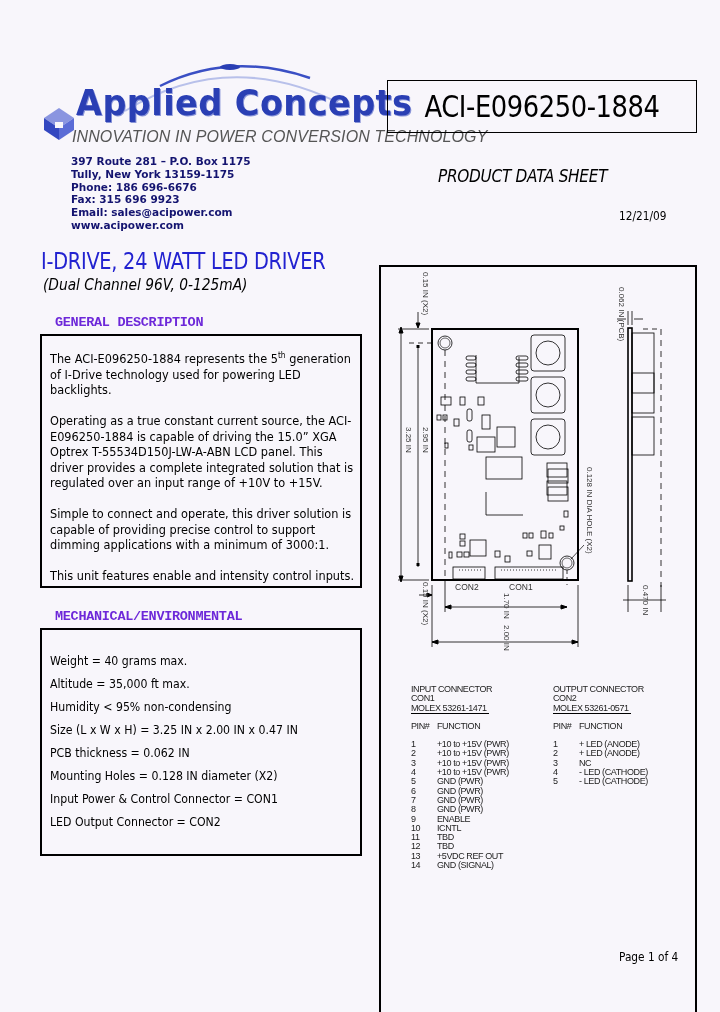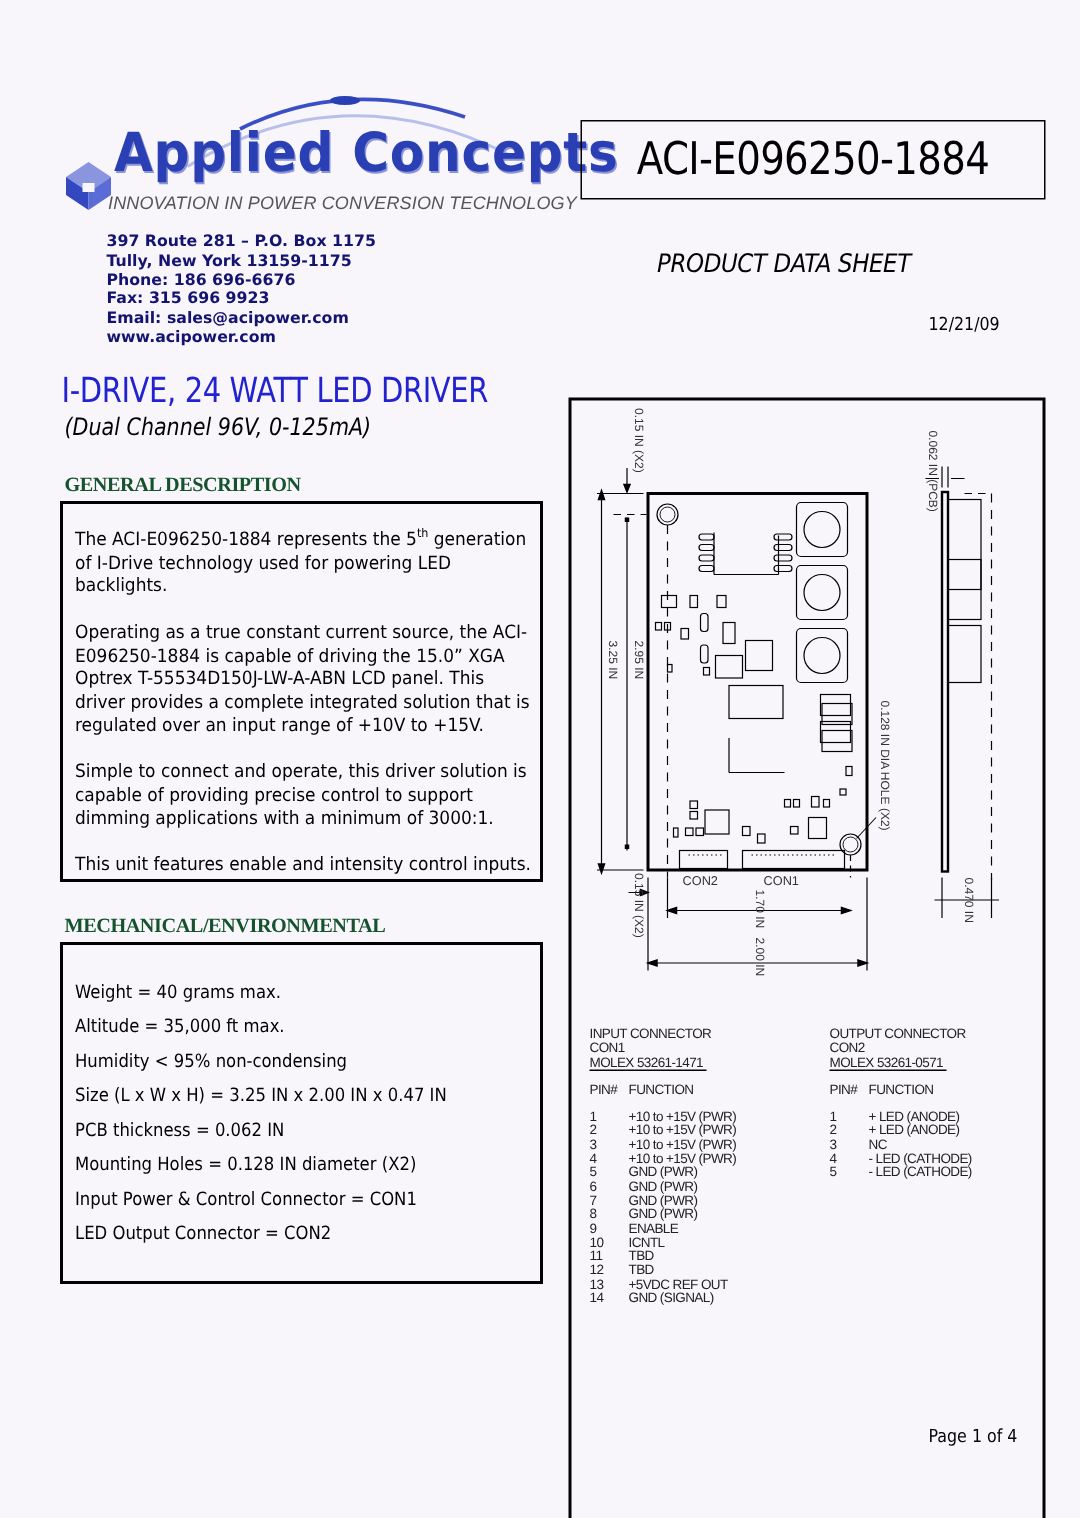--- a/index.html
+++ b/index.html
@@ -12,34 +12,34 @@
   
   .logo-arc { left:120px; top:56px; width:230px; height:60px; }
   .logo-cube { left:42px; top:106px; width:34px; height:36px; }
   .logo-name {
     left:76px; top:82px; font-family:"DejaVu Sans", sans-serif; font-weight:bold;
     font-size:36px; letter-spacing:0.5px; color:#2a3fb4; transform:scaleX(0.93); transform-origin:left top;
     text-shadow:1px 1px 0 #8a95d8;
   }
   .logo-tag {
     left:72px; top:128px; font-family:"Liberation Sans", sans-serif; font-style:italic;
-    font-size:12px; color:#555; letter-spacing:0.1px;
+    font-size:16px; color:#555; letter-spacing:0.1px;
   }
   .addr { left:71px; top:155px; font-family:"DejaVu Sans", sans-serif; font-weight:bold; font-size:10.5px; color:#141470; line-height:12.8px; }
 
   
   .pn-box { left:387px; top:80px; width:310px; height:53px; border:1.5px solid #000; box-sizing:border-box; }
   .pn-text { left:0; top:0; width:100%; text-align:center; font-family:"DejaVu Sans", sans-serif; font-size:30px; line-height:51px; letter-spacing:-0.5px; transform:scaleX(0.86); }
   .pds { left:438px; top:166px; font-family:"DejaVu Sans", sans-serif; font-style:italic; font-size:17px; transform:scaleX(0.9); transform-origin:left top; letter-spacing:-0.3px; }
   .date { left:619px; top:209px; font-size:12px; font-family:"DejaVu Sans", sans-serif; transform:scaleX(0.88); transform-origin:left top; }
 
   
   .main-title { left:41px; top:248px; font-family:"DejaVu Sans", sans-serif; font-size:23px; color:#2222d0; transform:scaleX(0.84); transform-origin:left top; letter-spacing:-0.3px; }
   .sub-title { left:43px; top:275px; font-family:"DejaVu Sans", sans-serif; font-style:italic; font-size:16px; transform:scaleX(0.86); transform-origin:left top; }
-  .sec-head { font-family:Liberation Serif, serif; font-weight:bold; font-size:13.5px; color:#14532d; letter-spacing:-0.3px; }
+  .sec-head { font-family:Liberation Mono, monospace; font-weight:bold; font-size:13.5px; color:#6d28d9; letter-spacing:-0.3px;margin-left:12px; }
 
   .box { border:2.5px solid #000; box-sizing:border-box; }
   .gd-box { left:40px; top:334px; width:322px; height:254px;padding-left:32px; }
   .gd-text { left:8px; top:16px; width:310px; font-family:"DejaVu Sans", sans-serif; font-size:12.2px; line-height:15.5px; transform:scaleX(0.93); transform-origin:left top; width:330px; }
   .gd-text p { margin:0 0 15.5px 0; }
   .gd-text sup { font-size:8px; line-height:0; }
 
   .me-box { left:40px; top:628px; width:322px; height:228px;padding-left:28px; }
   .me-list { left:8px; top:24px; font-family:"DejaVu Sans", sans-serif; font-size:12.2px; transform:scaleX(0.9); transform-origin:left top; width:360px; }
   .me-list div { height:23px; line-height:15px; }
@@ -243,21 +243,21 @@
     <line x1="236" y1="52" x2="245" y2="52" stroke-width="0.8"></line>
     <line x1="253" y1="52" x2="262" y2="52" stroke-width="0.8"></line>
     <text x="0" y="0" transform="translate(238,20) rotate(90)" fill="#333" stroke="none" font-size="8">0.062 IN (PCB)</text>
 
     <line x1="247" y1="318" x2="247" y2="345" stroke-width="0.8"></line>
     <line x1="280" y1="318" x2="280" y2="345" stroke-width="0.8"></line>
     <line x1="242" y1="333" x2="285" y2="333" stroke-width="0.8"></line>
     <text x="0" y="0" transform="translate(262,318) rotate(90)" fill="#333" stroke="none" font-size="8">0.470 IN</text>
   </svg>
 
-  <div class="abs tbl" style="left:12px;top:418px;">
+  <div class="abs tbl" style="left:30px;top:418px;">
     <div class="row">INPUT CONNECTOR</div>
     <div class="row">CON1</div>
     <div class="row"><span class="ul">MOLEX 53261-1471</span></div>
     <div class="row" style="margin-top:9px;"><span class="pin">PIN#</span><span>FUNCTION</span></div>
     <div style="margin-top:9px;">
       <div class="row"><span class="pin">1</span><span>+10 to +15V (PWR)</span></div>
       <div class="row"><span class="pin">2</span><span>+10 to +15V (PWR)</span></div>
       <div class="row"><span class="pin">3</span><span>+10 to +15V (PWR)</span></div>
       <div class="row"><span class="pin">4</span><span>+10 to +15V (PWR)</span></div>
       <div class="row"><span class="pin">5</span><span>GND (PWR)</span></div>

